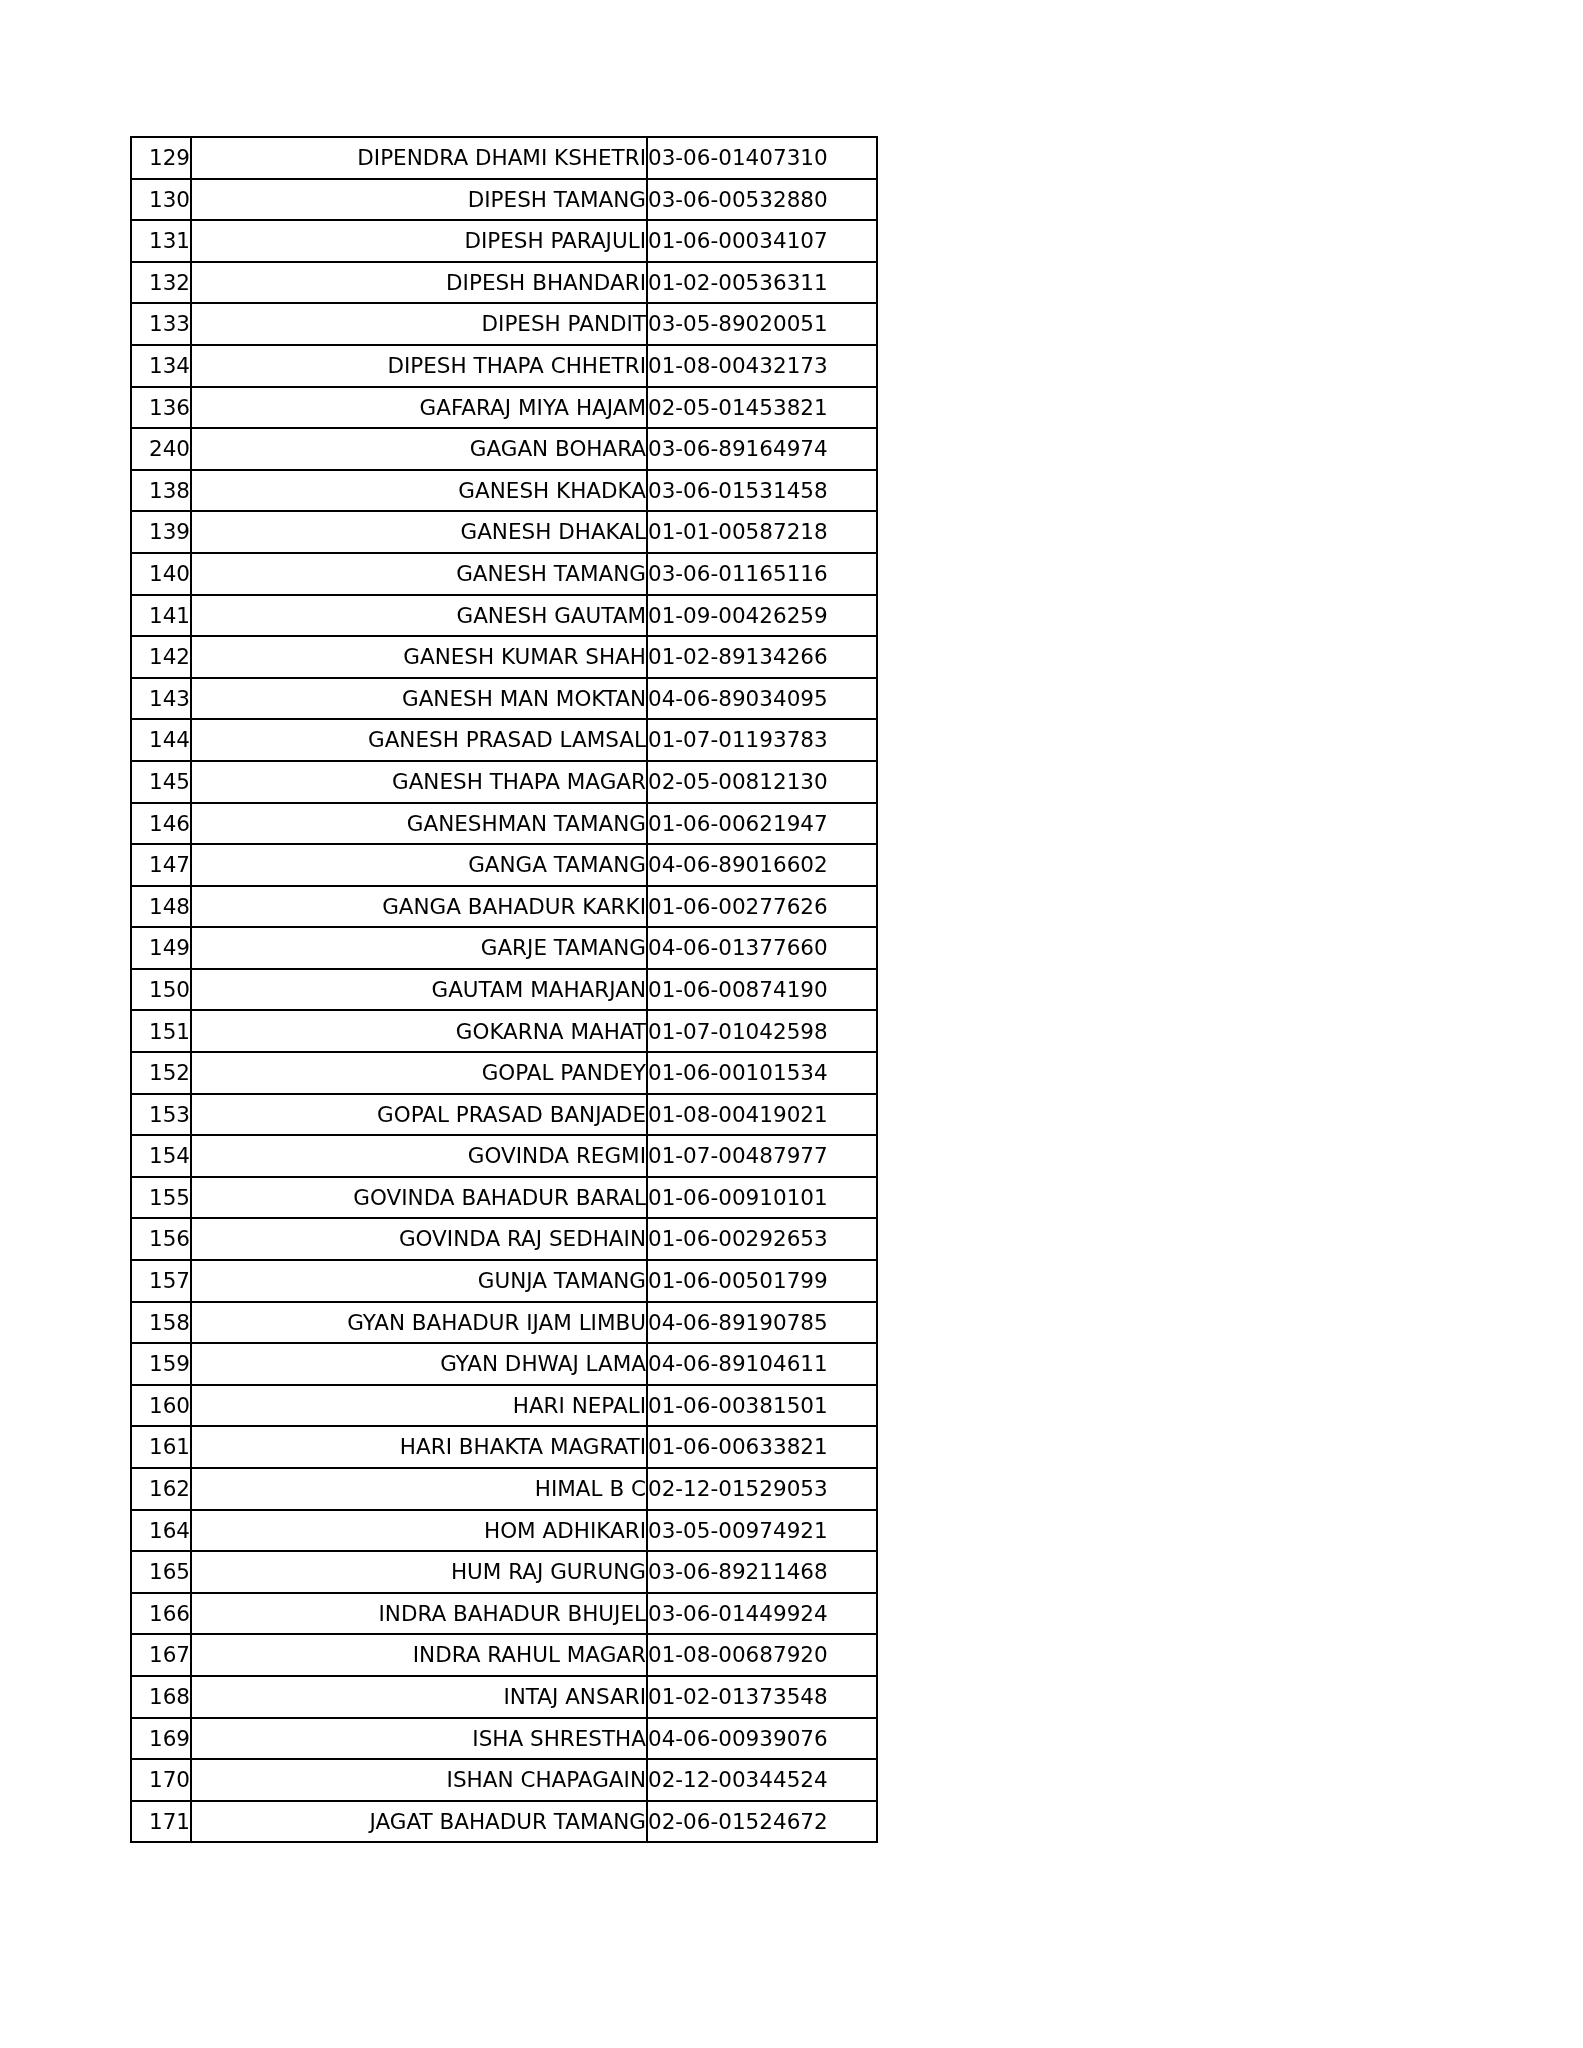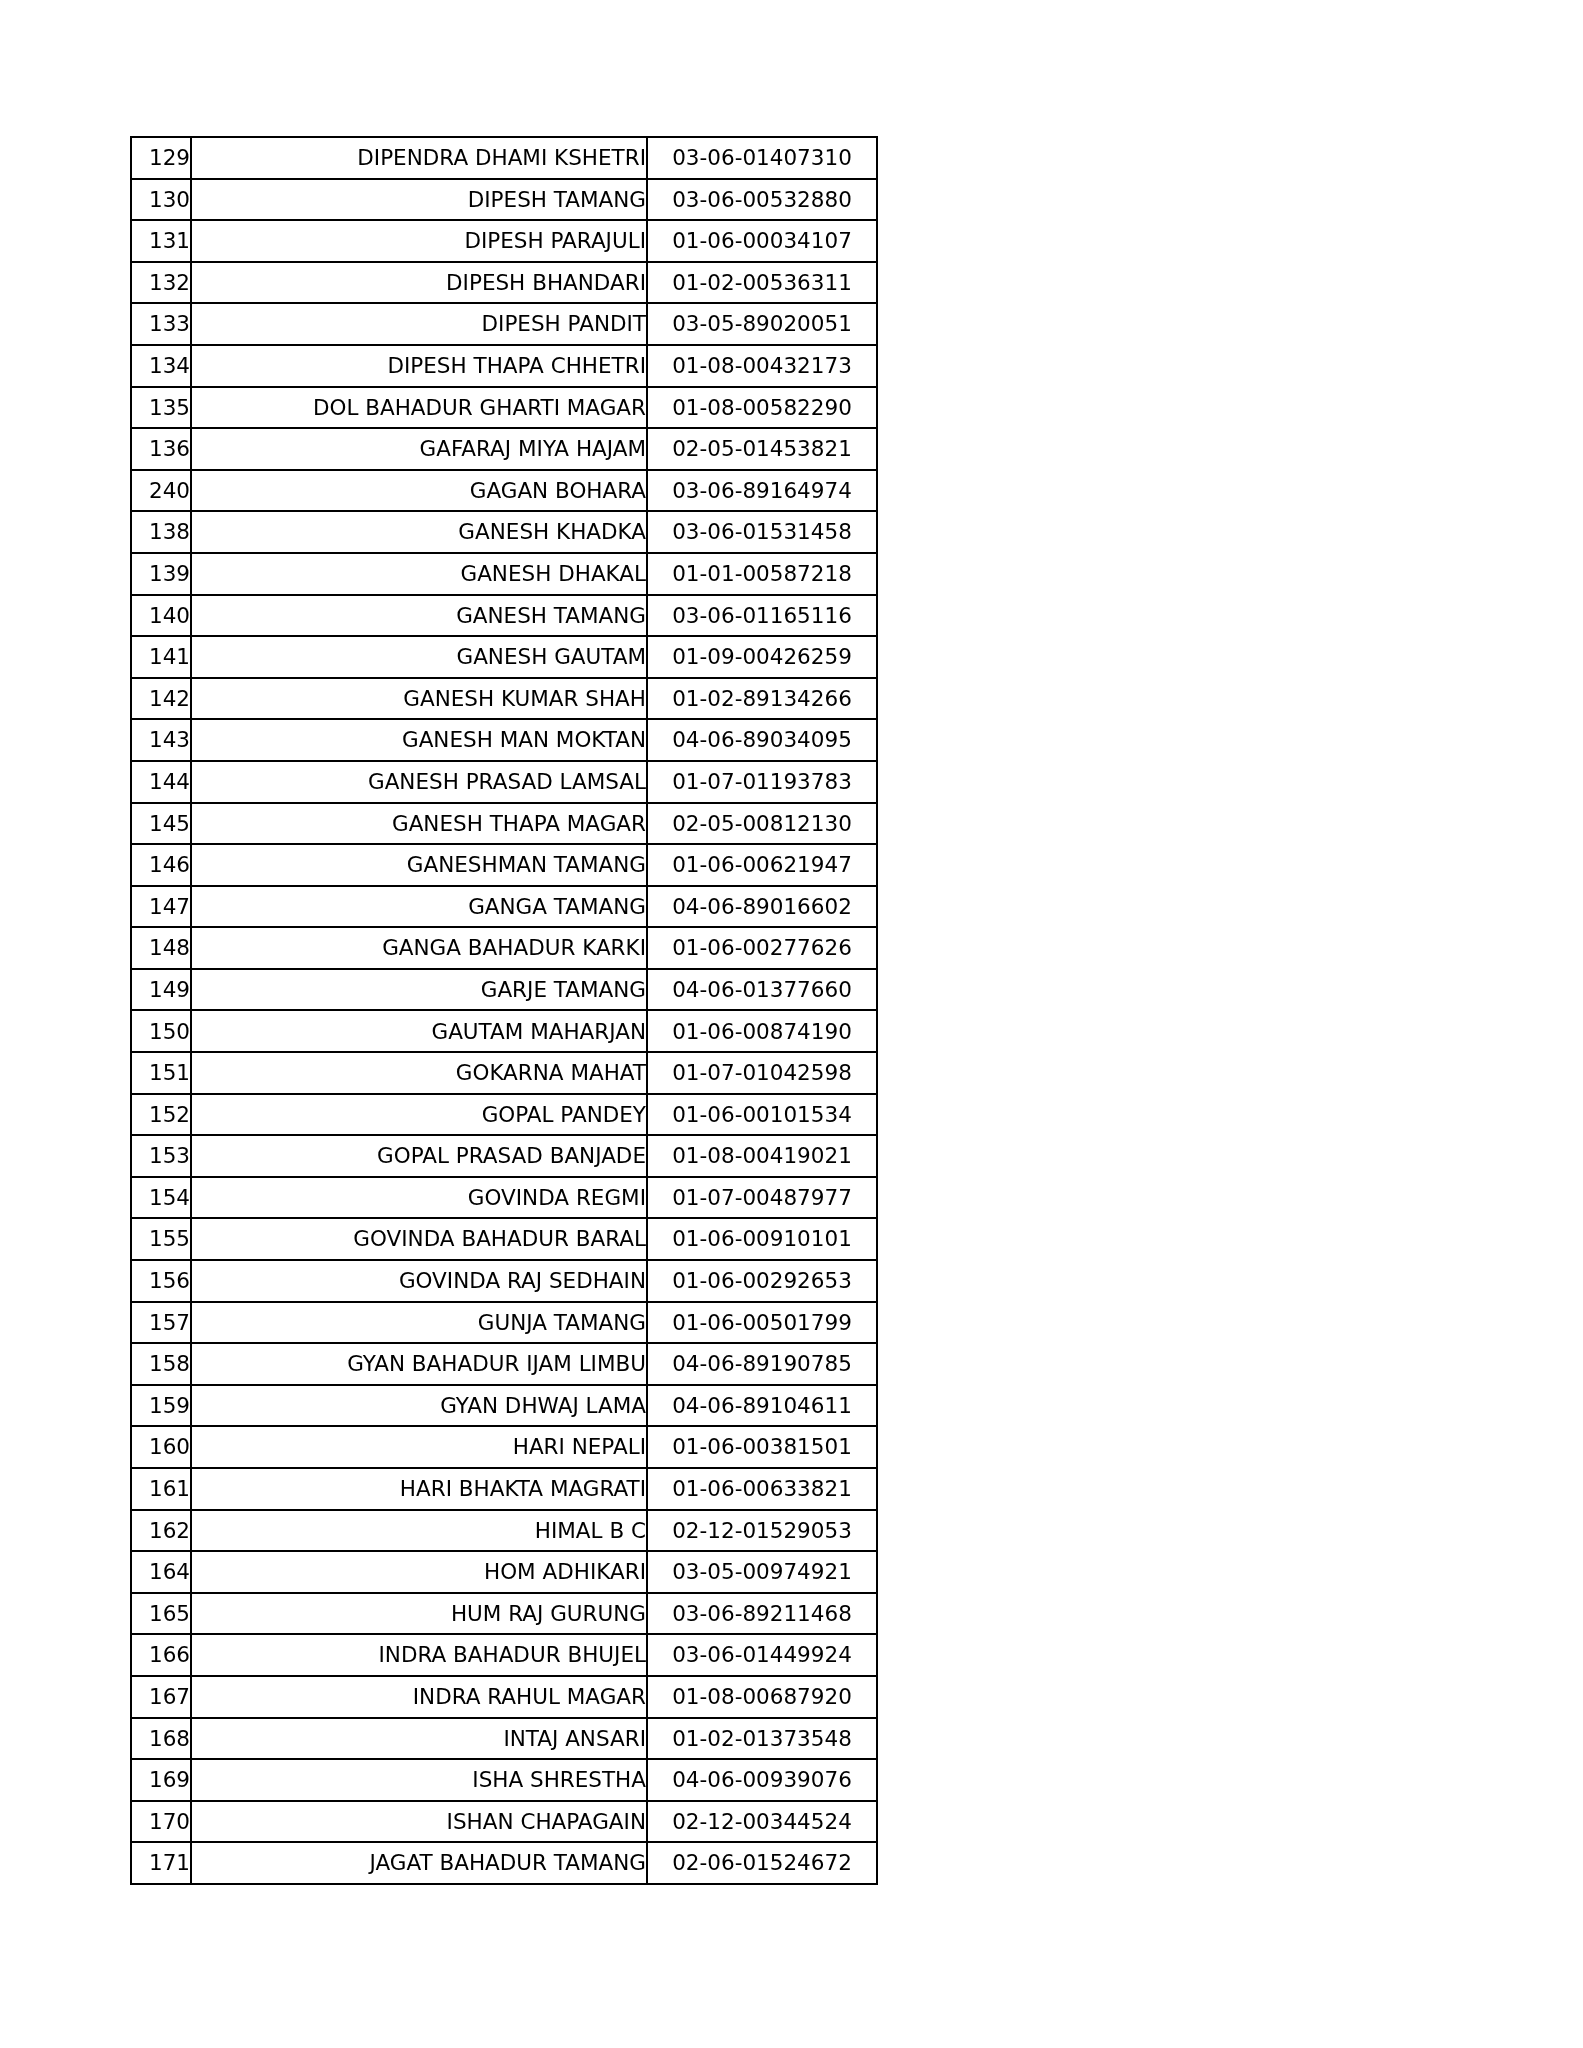--- a/index.html
+++ b/index.html
@@ -46,21 +46,21 @@
     text-align: right;
     padding-right: 6px;
   }
   td.col-name {
     width: 454px;
     text-align: right;
     padding-left: 8px;
   }
   td.col-id {
     width: 228px;
-    text-align: center;
+    text-align: left;
     padding-left: 9px;
   }
 </style>
 </head>
 <body>
 
 <div class="page">
   <div class="table-wrap">
     <table class="listing">
       <tbody>
@@ -88,25 +88,20 @@
             <td class="col-index">133</td>
             <td class="col-name">DIPESH PANDIT</td>
             <td class="col-id">03-05-89020051</td>
           </tr>
           <tr>
             <td class="col-index">134</td>
             <td class="col-name">DIPESH THAPA CHHETRI</td>
             <td class="col-id">01-08-00432173</td>
           </tr>
           <tr>
-            <td class="col-index">135</td>
-            <td class="col-name">DOL BAHADUR GHARTI MAGAR</td>
-            <td class="col-id">01-08-00582290</td>
-          </tr>
-          <tr>
             <td class="col-index">136</td>
             <td class="col-name">GAFARAJ MIYA HAJAM</td>
             <td class="col-id">02-05-01453821</td>
           </tr>
           <tr>
             <td class="col-index">240</td>
             <td class="col-name">GAGAN BOHARA</td>
             <td class="col-id">03-06-89164974</td>
           </tr>
           <tr>

